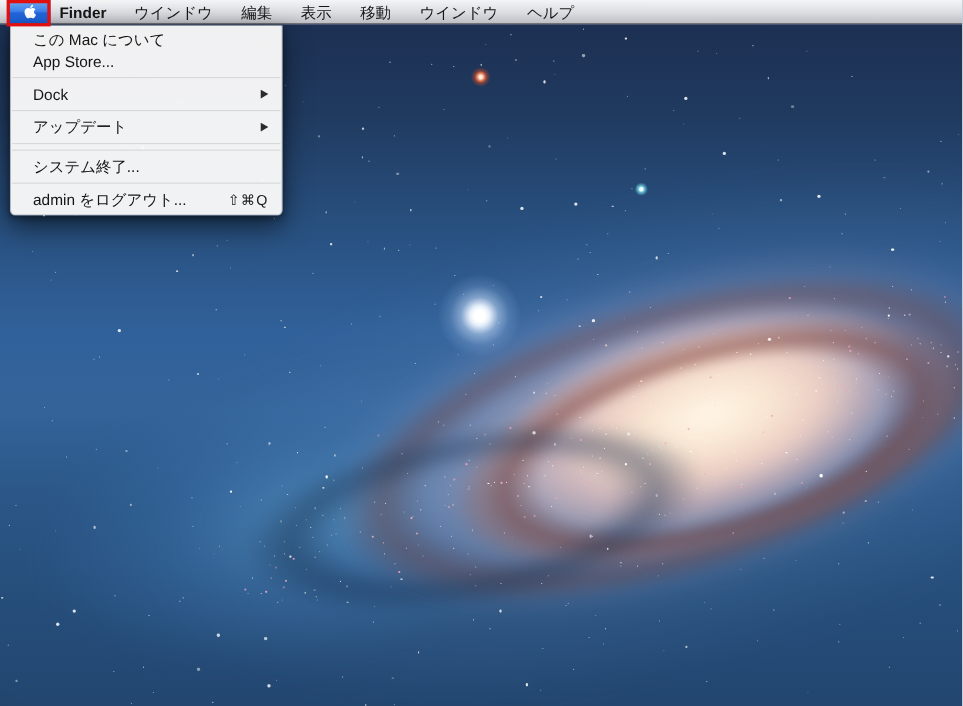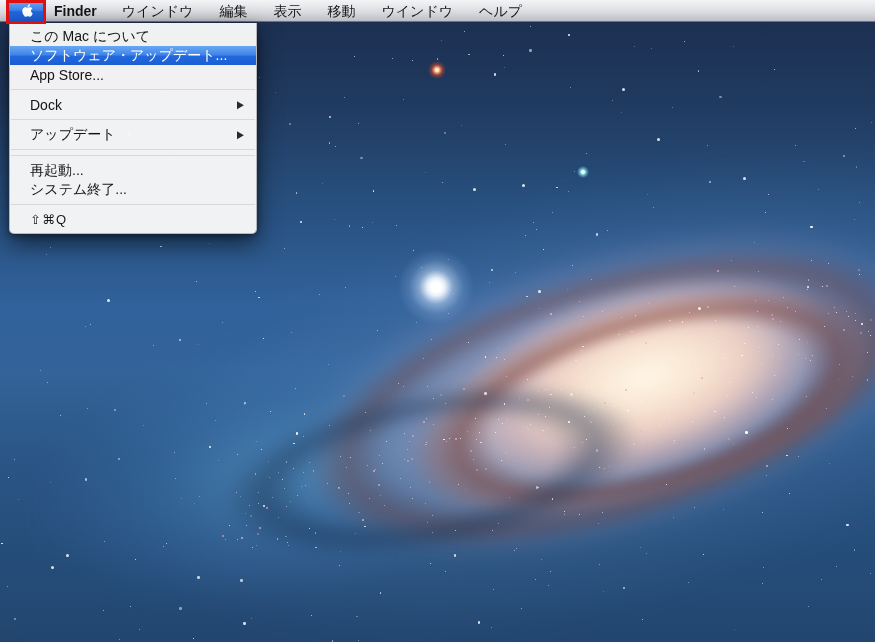--- a/index.html
+++ b/index.html
@@ -674,43 +674,38 @@
         <span class="mb-item">ヘルプ</span>
       </div>
   </div>
 
   <div class="red-box"></div>
 
   <div class="menu">
       <div class="menu-item">
         <span>この Mac について</span>
       </div>
-      <div class="menu-item hl">
-        <span>ソフトウェア・アップデート...</span>
-      </div>
       <div class="menu-item">
         <span>App Store...</span>
       </div>
       <div class="menu-sep"></div>
       <div class="menu-item">
         <span>Dock</span>
         <span class="arrow">▶</span>
       </div>
       <div class="menu-sep"></div>
       <div class="menu-item">
         <span>アップデート</span>
         <span class="arrow">▶</span>
       </div>
       <div class="menu-sep"></div>
       <div class="menu-sep"></div>
       <div class="menu-item">
-        <span>再起動...</span>
-      </div>
-      <div class="menu-item">
         <span>システム終了...</span>
       </div>
       <div class="menu-sep"></div>
       <div class="menu-item">
+        <span>admin をログアウト...</span>
         <span class="shortcut">⇧⌘Q</span>
       </div>
     </div>
 
 </div>
 
 </body></html>

